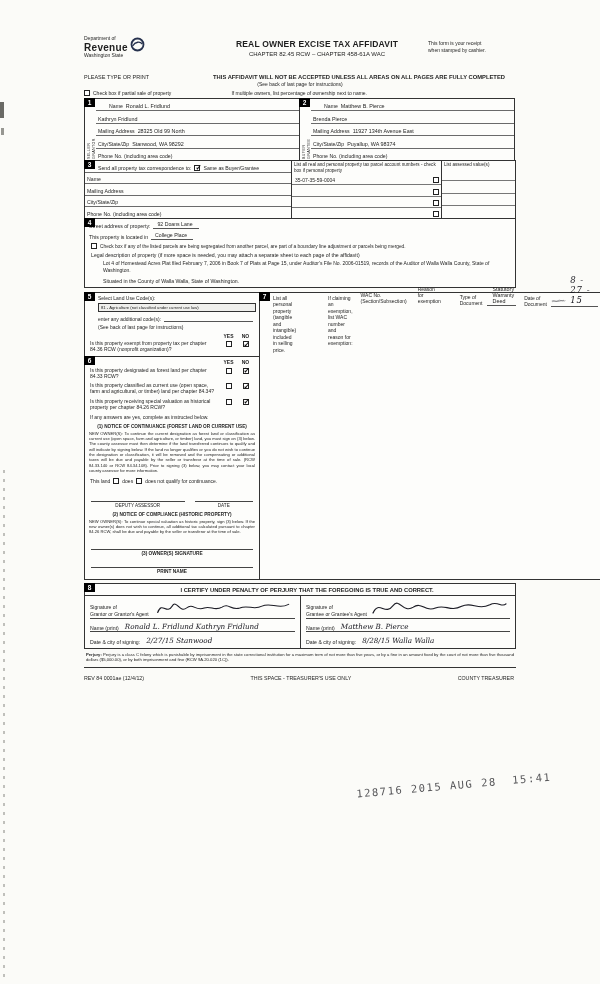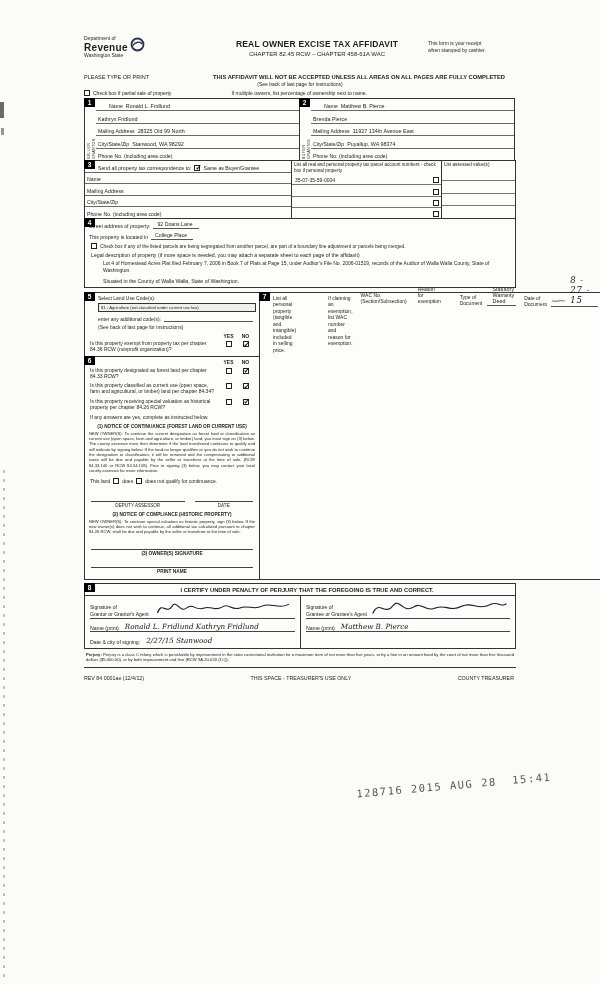--- a/index.html
+++ b/index.html
@@ -538,20 +538,24 @@
             <div>Grantee or Grantee's Agent</div>
           </span>
           <svg class="sig-svg" viewBox="0 0 140 24" preserveAspectRatio="none">
             <path d="M4,18 C10,2 16,22 24,9 C30,-1 34,19 44,11 C52,4 56,17 66,12 C76,7 80,17 92,10 C102,4 108,15 120,8 C128,3 132,12 136,7" fill="none" stroke="#1d1d26" stroke-width="1.3" stroke-linecap="round"></path>
           </svg>
         </div>
         <div class="print-line">
           <span>Name (print)</span>
           <span class="hand">Matthew B. Pierce</span>
         </div>
+        <div class="date-line">
+          <span>Date &amp; city of signing:</span>
+          <span class="hand">8/28/15  Walla Walla</span>
+        </div>
       </div>
     </div>
   </div>
 
   <div class="perjury"><span class="b">Perjury:</span> <span>Perjury is a class C felony which is punishable by imprisonment in the state correctional institution for a maximum term of not more than five years, or by a fine in an amount fixed by the court of not more than five thousand dollars ($5,000.00), or by both imprisonment and fine (RCW 9A.20.020 (1C)).</span></div>
 
   <div class="footer">
     <span>REV 84 0001ae (12/4/12)</span>
     <span>THIS SPACE - TREASURER'S USE ONLY</span>
     <span>COUNTY TREASURER</span>

